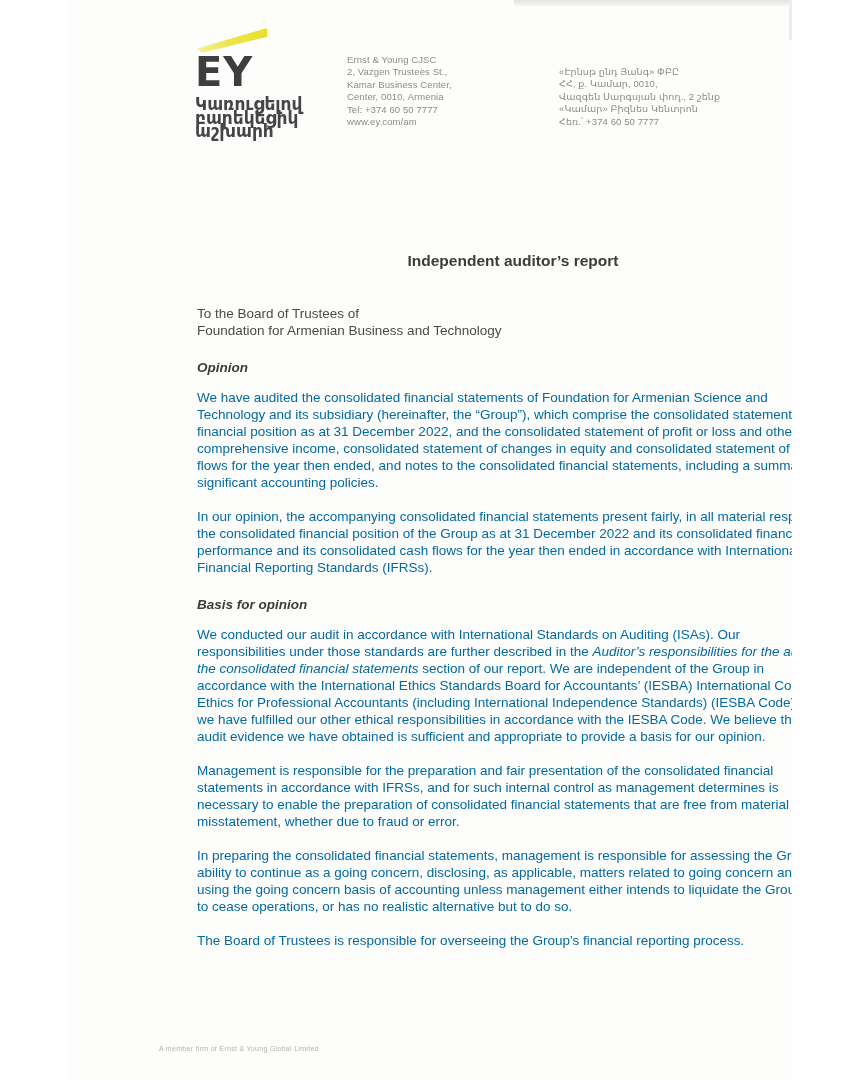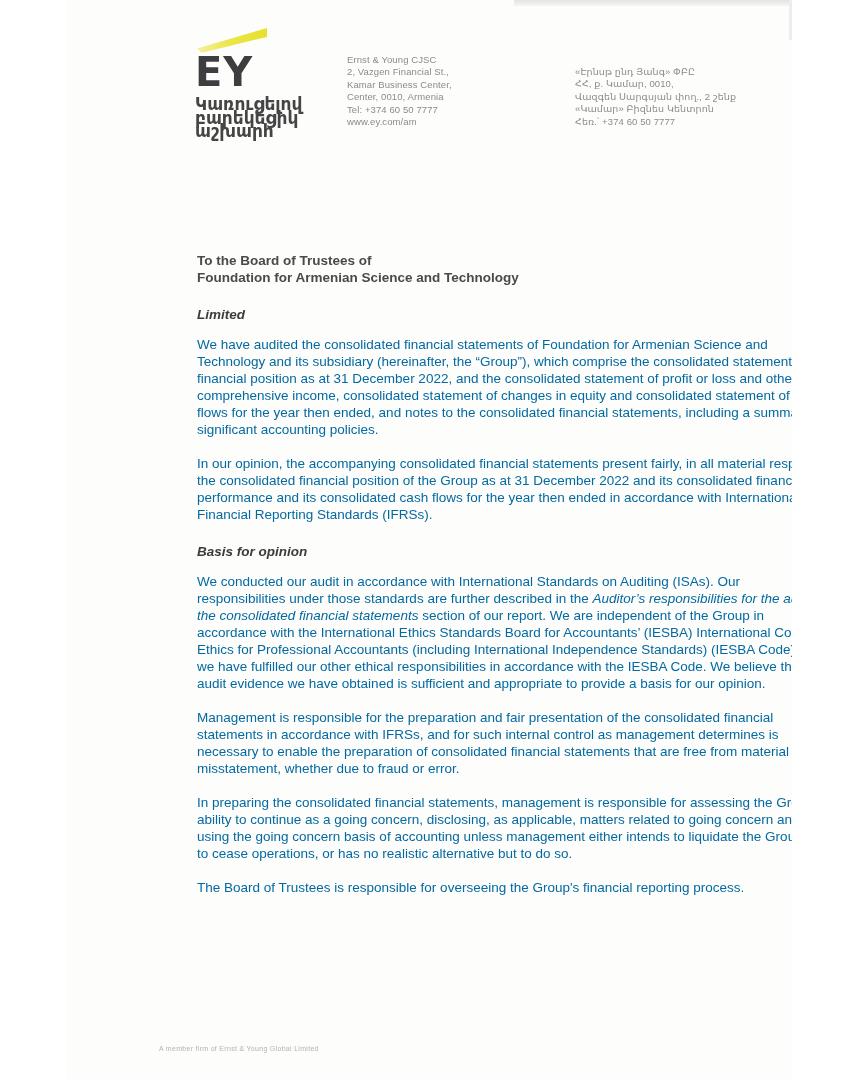--- a/index.html
+++ b/index.html
@@ -43,41 +43,41 @@
     color: #454545;
   }
   .lh-col {
     position: absolute;
     font-size: 9.5px;
     line-height: 12.4px;
     color: #8b8b89;
     letter-spacing: 0.1px;
   }
   .lh-col.en { left: 280px; top: 54px; }
-  .lh-col.am { left: 492px; top: 66px; margin-left: 16px; }
+  .lh-col.am { left: 492px; top: 66px; }
   .lh-line { display: block; }
 
   
   .content {
     position: absolute;
     left: 130px;
     top: 0;
     width: 632px;
     padding-top: 252px;
     font-size: 13.5px;
     line-height: 17px;
   }
   .report-title {
     text-align: center;
     font-weight: bold;
     font-size: 15.5px;
     color: #3c3c3a;
     margin-bottom: 36px;
   }
-  .addressee { margin-bottom: 4px; font-weight: bold; }
+  .addressee { margin-bottom: 4px; }
   .addressee span { display: block; }
   h3.section-heading {
     font-size: 13.5px;
     font-weight: bold;
     font-style: italic;
     color: #3c3c3a;
     margin: 20px 0 13px 0;
     line-height: 17px;
   }
   p.body-para { margin: 0 0 17px 0; color: #0369a1; }
@@ -113,43 +113,44 @@
     </svg>
     <div class="wordmark">EY</div>
     <div class="tagline">
       <span class="lh-line">Կառուցելով</span>
       <span class="lh-line">բարեկեցիկ աշխարհ</span>
     </div>
   </div>
 
   <div class="lh-col en">
     <span class="lh-line">Ernst &amp; Young CJSC</span>
-    <span class="lh-line">2, Vazgen Financial St.,</span>
+    <span class="lh-line">2, Vazgen Trustees St.,</span>
     <span class="lh-line">Kamar Business Center,</span>
     <span class="lh-line">Center, 0010, Armenia</span>
     <span class="lh-line">Tel: +374 60 50 7777</span>
     <span class="lh-line">www.ey.com/am</span>
   </div>
 
   <div class="lh-col am">
     <span class="lh-line">«Էրնսթ ընդ Յանգ» ՓԲԸ</span>
     <span class="lh-line">ՀՀ, ք. Կամար, 0010,</span>
     <span class="lh-line">Վազգեն Սարգսյան փող., 2 շենք</span>
     <span class="lh-line">«Կամար» Բիզնես Կենտրոն</span>
     <span class="lh-line">Հեռ.՝ +374 60 50 7777</span>
   </div>
 
   <div class="content">
+    <div class="report-title">Independent auditor’s report</div>
 
     <div class="addressee">
       <span>To the Board of Trustees of</span>
-      <span>Foundation for Armenian Science and Technology</span>
+      <span>Foundation for Armenian Business and Technology</span>
     </div>
 
-    <h3 class="section-heading">Limited</h3>
+    <h3 class="section-heading">Opinion</h3>
     <p class="body-para">We have audited the consolidated financial statements of Foundation for Armenian Science and Technology and its subsidiary (hereinafter, the “Group”), which comprise the consolidated statement of financial position as at 31 December 2022, and the consolidated statement of profit or loss and other comprehensive income, consolidated statement of changes in equity and consolidated statement of cash flows for the year then ended, and notes to the consolidated financial statements, including a summary of significant accounting policies.</p>
     <p class="body-para">In our opinion, the accompanying consolidated financial statements present fairly, in all material respects, the consolidated financial position of the Group as at 31 December 2022 and its consolidated financial performance and its consolidated cash flows for the year then ended in accordance with International Financial Reporting Standards (IFRSs).</p>
 
     <h3 class="section-heading">Basis for opinion</h3>
     <p class="body-para"><span>We conducted our audit in accordance with International Standards on Auditing (ISAs). Our responsibilities under those standards are further described in the </span><span class="inline-italic">Auditor’s responsibilities for the audit of the consolidated financial statements</span><span> section of our report. We are independent of the Group in accordance with the International Ethics Standards Board for Accountants’ (IESBA) International Code of Ethics for Professional Accountants (including International Independence Standards) (IESBA Code), and we have fulfilled our other ethical responsibilities in accordance with the IESBA Code. We believe that the audit evidence we have obtained is sufficient and appropriate to provide a basis for our opinion.</span></p>
 
     <p class="body-para">Management is responsible for the preparation and fair presentation of the consolidated financial statements in accordance with IFRSs, and for such internal control as management determines is necessary to enable the preparation of consolidated financial statements that are free from material misstatement, whether due to fraud or error.</p>
     <p class="body-para">In preparing the consolidated financial statements, management is responsible for assessing the Group's ability to continue as a going concern, disclosing, as applicable, matters related to going concern and using the going concern basis of accounting unless management either intends to liquidate the Group or to cease operations, or has no realistic alternative but to do so.</p>
     <p class="body-para">The Board of Trustees is responsible for overseeing the Group's financial reporting process.</p>
   </div>

